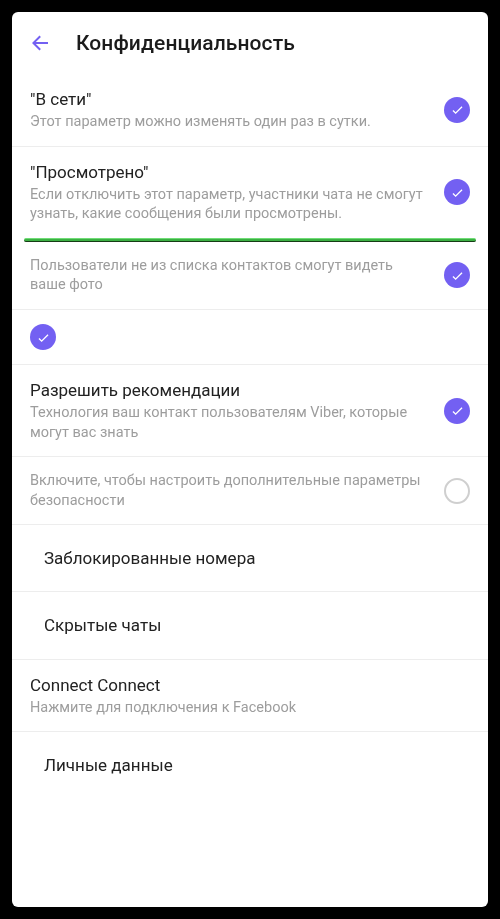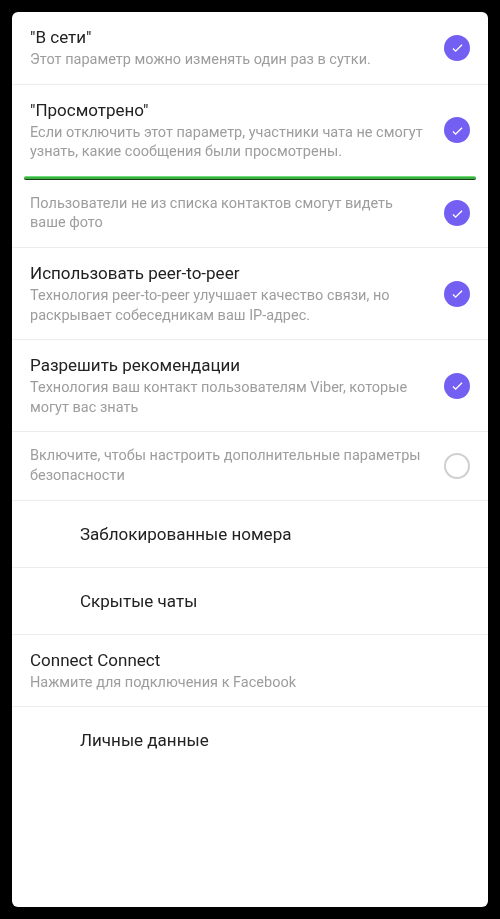--- a/index.html
+++ b/index.html
@@ -97,29 +97,36 @@
   .underline {
     height: 4px;
     margin: 0 12px 0 12px;
     border-radius: 2px;
     background: #3CB043;
     border-bottom: 1.5px solid #163c16;
     border-top: 1px solid #6fdd76;
   }
   .link-row {
     padding: 22px 32px;
-    margin-left: 36px;
   }
   .link-row .row-title { font-size: 17px; }
 </style>
 </head>
 <body>
 
 <div class="phone">
 
+  <div class="header">
+    <div class="back-btn">
+      <svg viewBox="0 0 24 24">
+        <path fill="currentColor" d="M20 11H7.83l5.09-5.09L11.5 4.5 4 12l7.5 7.5 1.42-1.41L7.83 13H20z"></path>
+      </svg>
+    </div>
+    <div class="header-title">Конфиденциальность</div>
+  </div>
 
   <div class="list">
 
     <div class="row">
       <div class="row-text">
         <div class="row-title">"В сети"</div>
         <div class="row-sub">Этот параметр можно изменять один раз в сутки.</div>
       </div>
       <div class="check on">
         <svg viewBox="0 0 24 24">
@@ -148,24 +155,20 @@
       </div>
       <div class="check on">
         <svg viewBox="0 0 24 24">
             <path fill="currentColor" d="M9 16.2l-3.5-3.5L4 14.2 9 19.2 20 8.2l-1.5-1.5z"></path>
           </svg>
       </div>
     </div>
     <div class="divider"></div>
 
     <div class="row">
-      <div class="row-text">
-        <div class="row-title">Использовать peer-to-peer</div>
-        <div class="row-sub">Технология peer-to-peer улучшает качество связи, но раскрывает собеседникам ваш IP-адрес.</div>
-      </div>
       <div class="check on">
         <svg viewBox="0 0 24 24">
             <path fill="currentColor" d="M9 16.2l-3.5-3.5L4 14.2 9 19.2 20 8.2l-1.5-1.5z"></path>
           </svg>
       </div>
     </div>
     <div class="divider"></div>
 
     <div class="row">
       <div class="row-text">

